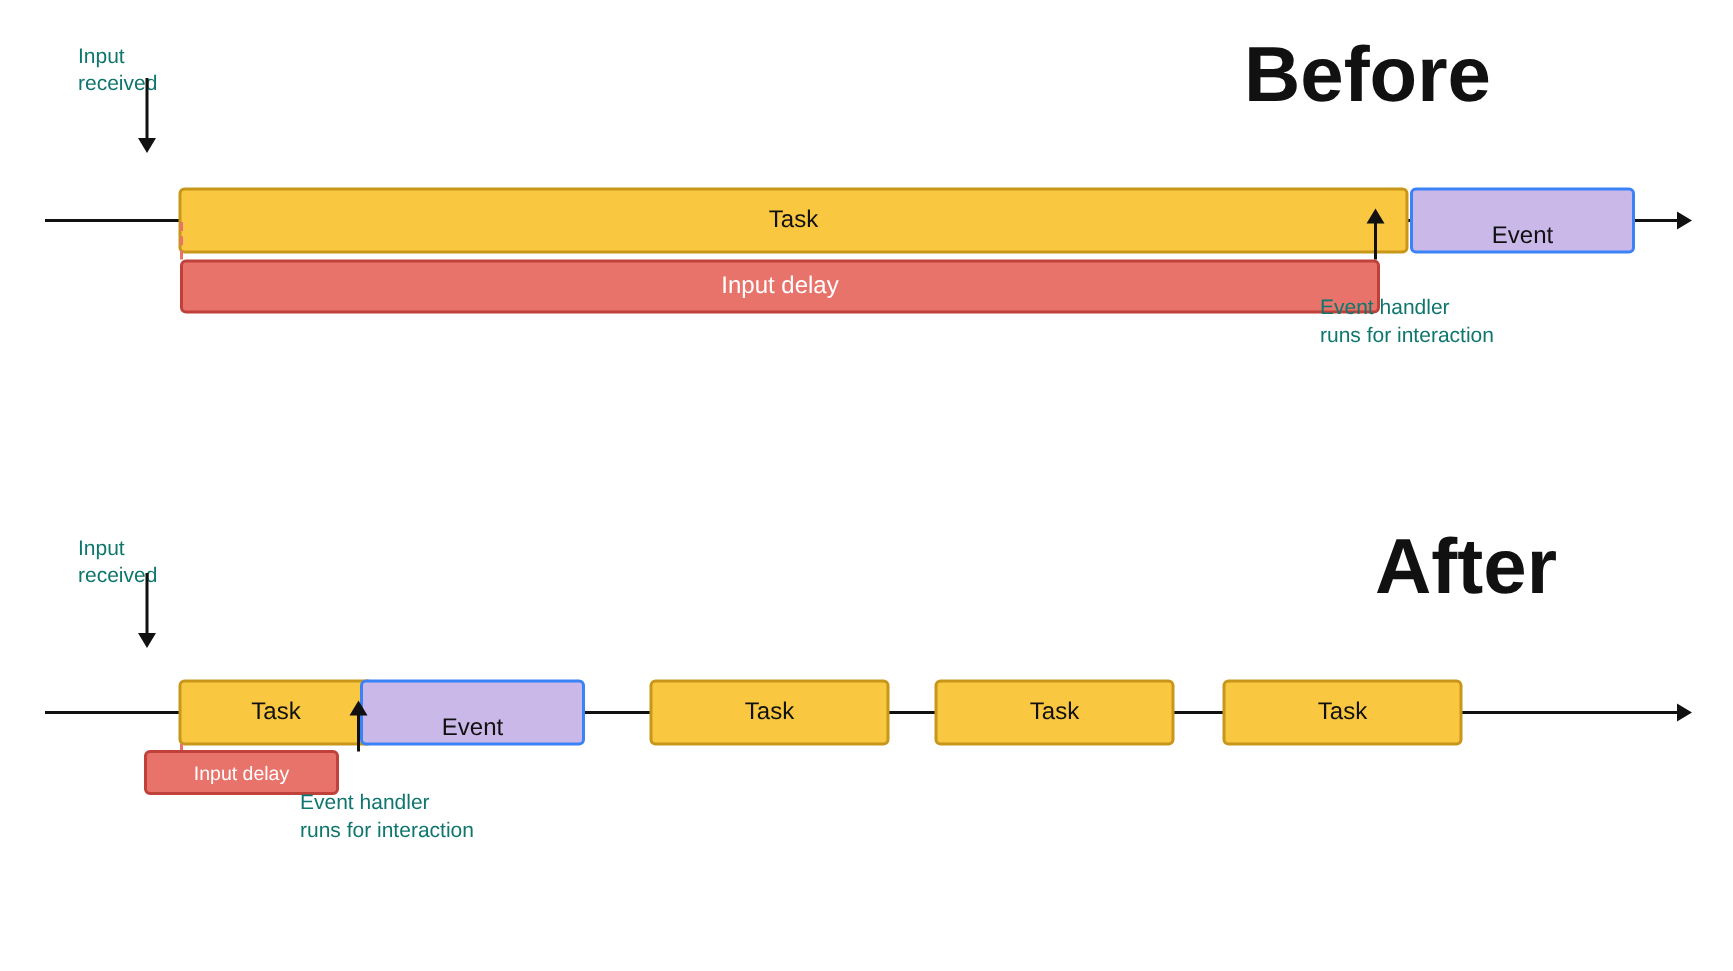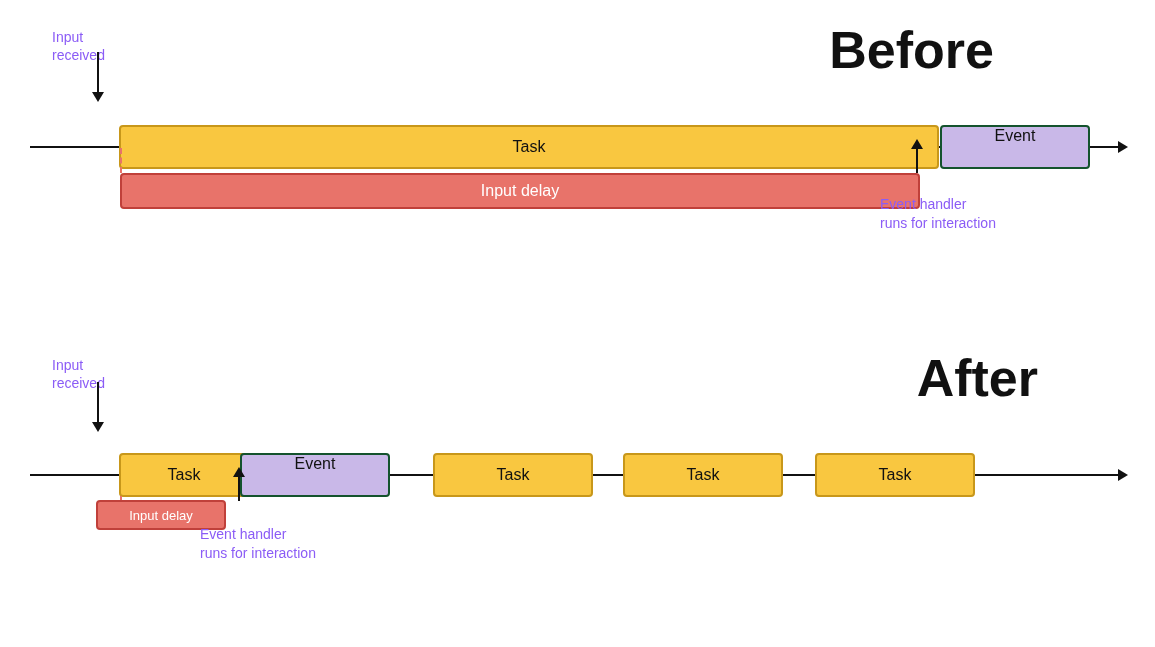--- a/index.html
+++ b/index.html
@@ -19,42 +19,42 @@
     
     .section-title {
       font-size: 52px;
       font-weight: bold;
       text-align: center;
       color: #111;
     }
     
     .label-text {
       font-size: 14px;
-      color: #8b5cf6;
+      color: #0f766e;
       line-height: 1.3;
     }
     
     .box-task {
       background: #f9c740;
       border: 2px solid #c8971a;
       border-radius: 4px;
       display: flex;
       align-items: center;
       justify-content: center;
       font-size: 16px;
       font-weight: 500;
       color: #111;
       margin-left: 23px;
     }
     .box-event {
       background: #c9b8e8;
-      border: 2px solid #14532d;
-      border-radius: 4px;
-      display: flex;
-      align-items: flex-start;
+      border: 2px solid #3b82f6;
+      border-radius: 4px;
+      display: flex;
+      align-items: flex-end;
       justify-content: center;
       font-size: 16px;
       font-weight: 500;
       color: #111;
     }
     .box-input-delay {
       background: #e8736a;
       border: 2px solid #c0403a;
       border-radius: 4px;
       display: flex;

